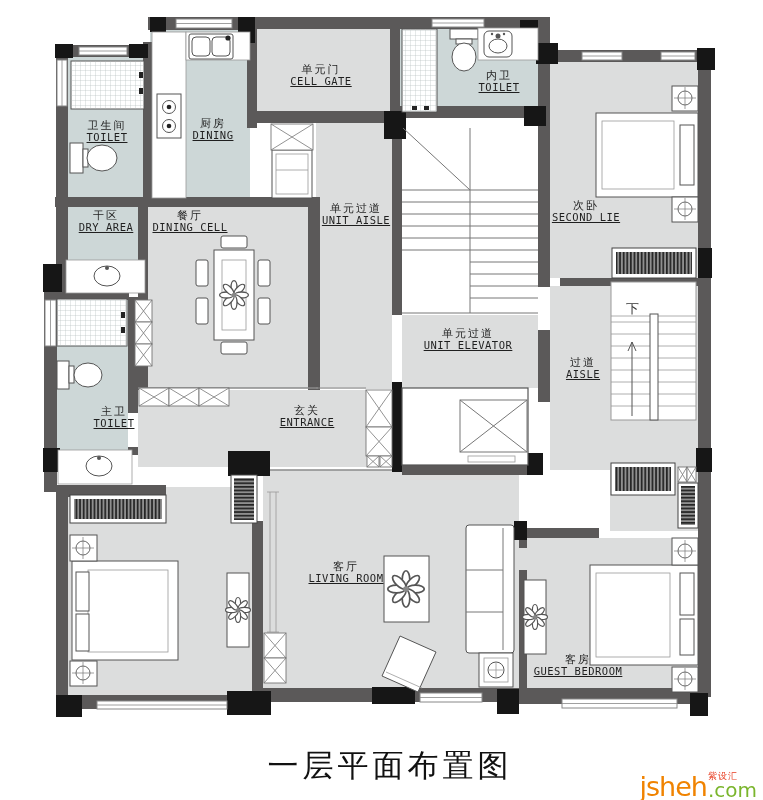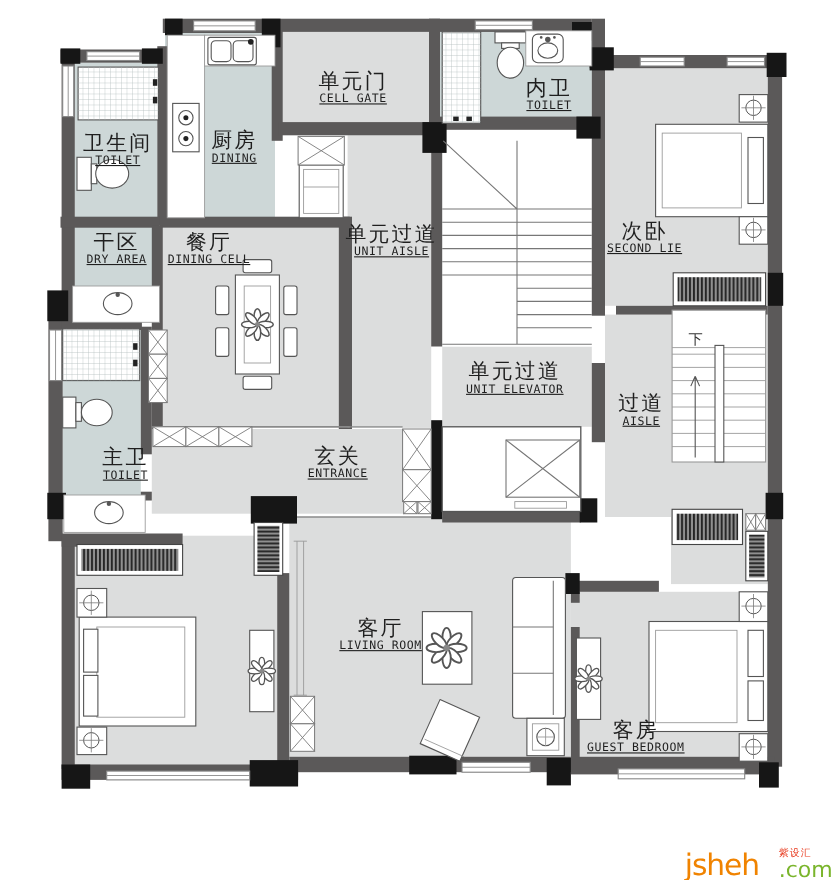--- a/index.html
+++ b/index.html
@@ -20,31 +20,31 @@
   .fthin{fill:#fff;stroke:#999;stroke-width:0.8}
   .ln{stroke:#777;fill:none;stroke-width:1}
   .lnthin{stroke:#999;fill:none;stroke-width:0.8}
   .xb rect{fill:#fff;stroke:#777;stroke-width:0.9}
   .xb path{stroke:#777;fill:none;stroke-width:0.8}
   .win rect{fill:#fff;stroke:#888;stroke-width:1}
   .win line{stroke:#888;stroke-width:0.8}
   
   .lbl{position:absolute;transform:translateX(-50%);text-align:center;color:#1f1f1f;
        white-space:nowrap;z-index:3;line-height:1.12;}
-  .lbl .zh{font-size:19px;font-weight:500;letter-spacing:2px;font-family:"DejaVu Sans",sans-serif;}
+  .lbl .zh{font-size:11px;font-weight:500;letter-spacing:2px;font-family:"DejaVu Sans",sans-serif;}
   .lbl .en{font-size:10.5px;font-weight:500;letter-spacing:0.5px;font-family:"DejaVu Sans Mono","Liberation Mono",monospace;text-decoration:underline;}
   .down{position:absolute;z-index:3;font-size:13px;font-weight:500;color:#333;
         font-family:"DejaVu Sans",sans-serif;}
   .title{position:absolute;left:390px;top:745px;transform:translateX(-50%);z-index:3;
          font-size:31px;font-weight:500;letter-spacing:4px;color:#111;white-space:nowrap;
          font-family:"DejaVu Sans",sans-serif;}
   .wm{position:absolute;right:6px;bottom:1px;z-index:4;display:flex;align-items:flex-end;
       font-family:"DejaVu Sans",sans-serif;font-weight:normal;}
   .wm-name{color:var(--wm-orange);font-size:27px;line-height:0.85;letter-spacing:-1px;}
-  .wm-stack{display:flex;flex-direction:column;align-items:flex-start;margin-left:18px;}
+  .wm-stack{display:flex;flex-direction:column;align-items:flex-start;margin-left:1px;}
   .wm-badge{color:var(--wm-red);font-size:9px;letter-spacing:1px;line-height:1;}
   .wm-com{color:var(--wm-green);font-size:20px;line-height:0.9;}
 </style>
 </head>
 <body>
 
 <div class="canvas">
 
 <svg width="763" height="800" viewBox="0 0 763 800">
   <defs>
@@ -523,20 +523,21 @@
 <div class="lbl" style="left:346px;top:561px">
   <div class="zh">客厅</div>
   <div class="en">LIVING ROOM</div>
 </div>
 <div class="lbl" style="left:578px;top:654px">
   <div class="zh">客房</div>
   <div class="en">GUEST BEDROOM</div>
 </div>
 <div class="down" style="left:626px;top:300px">下</div>
 
+<div class="title">一层平面布置图</div>
 <div class="wm">
   <span class="wm-name">jsheh</span>
   <span class="wm-stack">
     <span class="wm-badge">紫设汇</span>
     <span class="wm-com">.com</span>
   </span>
 </div>
 
 </div>
 

